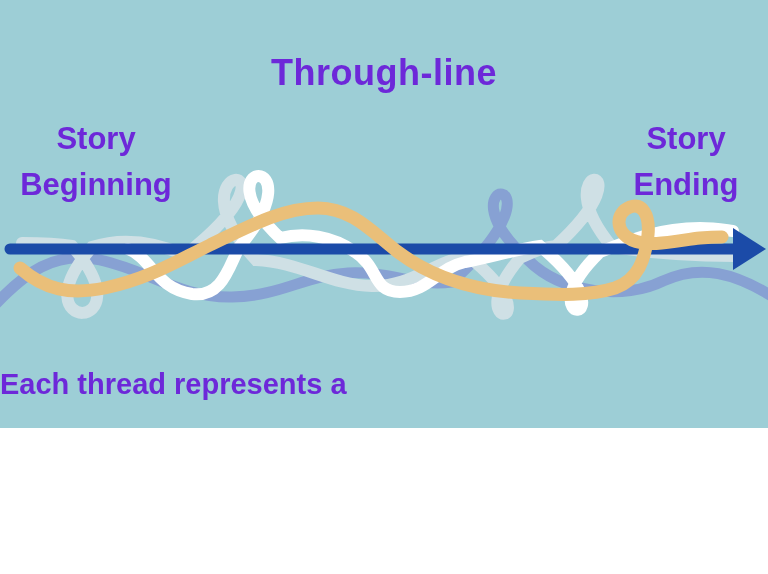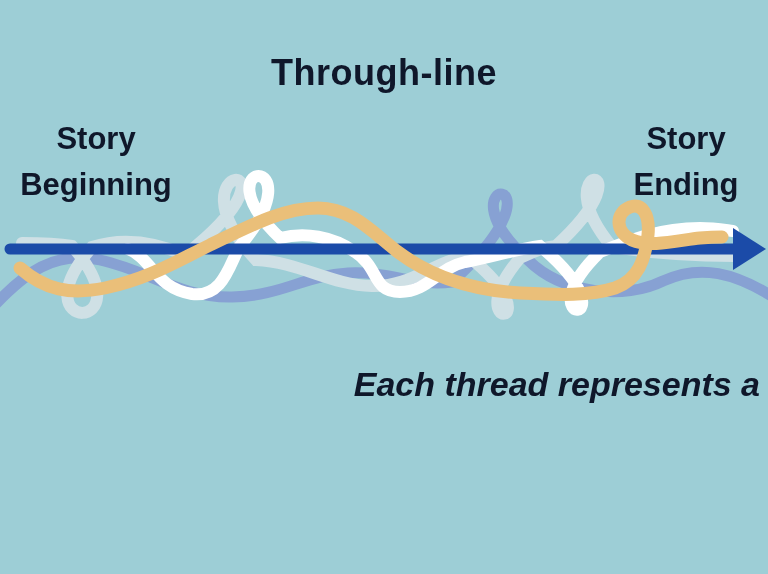--- a/index.html
+++ b/index.html
@@ -1,39 +1,39 @@
 <!DOCTYPE html>
 <html><head>
 <meta charset="utf-8">
 <style>
   html,body{margin:0;padding:0;}
   .canvas{
     position:relative;
-    width:768px;height:574px;
+    width:768px;height:428px;
     background:#9dced6;
     overflow:hidden;
     font-family:"Liberation Sans", sans-serif;
-    color:#0f172a;
+    color:#6d28d9;
   }
   .title{
     position:absolute;top:52px;left:0;width:768px;
     text-align:center;
     font-size:36px;font-weight:800;letter-spacing:.5px;
   }
   .side-label{
     position:absolute;top:116px;width:200px;
     text-align:center;
     font-size:31px;font-weight:700;line-height:46px;
   }
   .side-label.start{left:-4px;}
   .side-label.end{left:586px;}
   .caption{
     position:absolute;top:362px;left:0;width:760px;
-    text-align:right;
-    font-size:34px;font-weight:700;line-height:45px;font-style:italic;
+    text-align:left;
+    font-size:29px;font-weight:700;line-height:45px;
   }
   .threads-svg{position:absolute;left:0;top:0;}
 </style>
 </head>
 <body>
 
 <div class="canvas">
 
   <div class="title">Through-line</div>
 

